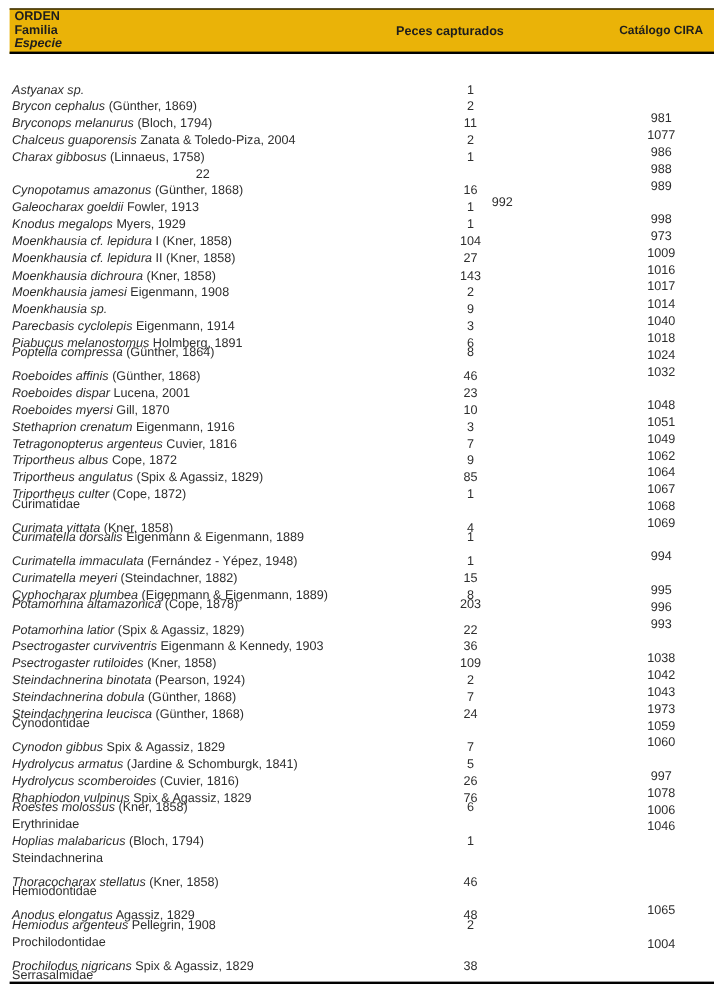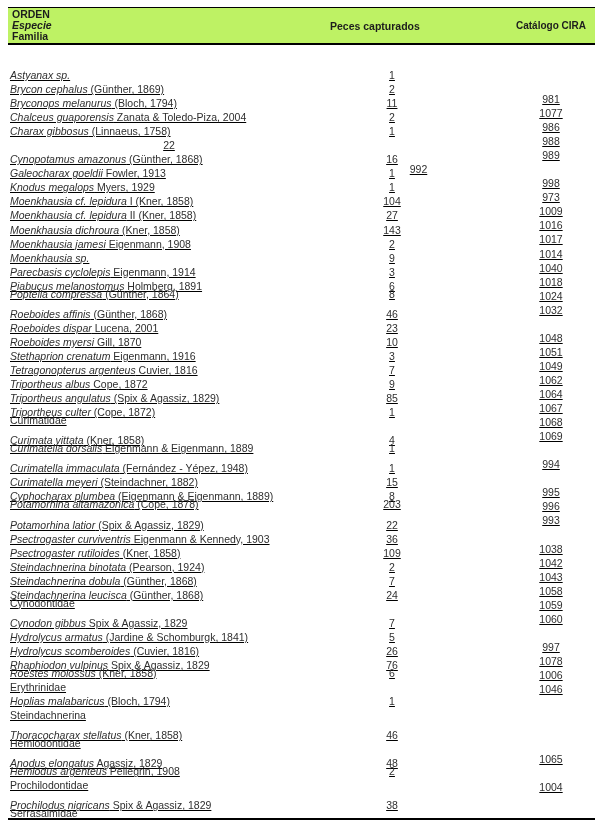--- a/index.html
+++ b/index.html
@@ -18,21 +18,21 @@
   .tbl {
     position: absolute;
     left: 8px;
     top: 7px;
     width: 587px;
   }
   .thead {
     display: grid;
     grid-template-columns: 322px 124px 141px;
     align-items: center;
-    background: #bef264;
+    background: #eab308;
     border-top: 1px solid #000;
     border-bottom: 2px solid #000;
     height: 35px;
     color: #1d1d1d;
   }
   .thead .h1 {
     padding-left: 4px;
     line-height: 11px;
     font-size: 10.5px;
     font-weight: bold;
@@ -47,21 +47,20 @@
   }
   .thead .h3 {
     text-align: center;
     padding-left: 53px;
     font-size: 10px;
     font-weight: bold;
     white-space: nowrap;
   }
   .tbody {
     border-bottom: 2px solid #000;
-    text-decoration: underline;
   }
   .row {
     display: grid;
     grid-template-columns: 322px 124px 141px;
     align-items: center;
     height: 14.05px;
     font-size: 10.5px;
     color: #2e2e2e;
   }
   .row .c1 {
@@ -75,22 +74,22 @@
   .row .c3 { text-align: center; padding-left: 53px; margin-top: 48px; }
 </style>
 </head>
 <body>
 
 <div class="page">
   <div class="tbl">
     <div class="thead">
       <div class="h1">
         <div class="ln">ORDEN</div>
+        <div class="ln">Familia</div>
         <div class="ln it">Especie</div>
-        <div class="ln">Familia</div>
       </div>
       <div class="h2">Peces capturados</div>
       <div class="h3">Catálogo CIRA</div>
     </div>
     <div class="tbody">
         <div class="row">
           <div class="c1"><span class="sci">Astyanax sp.</span><span class="auth"></span></div>
           <div class="c2">1</div>
           <div class="c3">981</div>
         </div>
@@ -259,21 +258,21 @@
           <div class="c3">1042</div>
         </div>
         <div class="row">
           <div class="c1"><span class="sci">Psectrogaster rutiloides</span><span class="auth"> (Kner, 1858)</span></div>
           <div class="c2">109</div>
           <div class="c3">1043</div>
         </div>
         <div class="row">
           <div class="c1"><span class="sci">Steindachnerina binotata</span><span class="auth"> (Pearson, 1924)</span></div>
           <div class="c2">2</div>
-          <div class="c3">1058</div>
+          <div class="c3">1973</div>
         </div>
         <div class="row">
           <div class="c1"><span class="sci">Steindachnerina dobula</span><span class="auth"> (Günther, 1868)</span></div>
           <div class="c2">7</div>
           <div class="c3">1059</div>
         </div>
         <div class="row">
           <div class="c1"><span class="sci">Steindachnerina leucisca</span><span class="auth"> (Günther, 1868)</span></div>
           <div class="c2">24</div>
           <div class="c3">1060</div>

